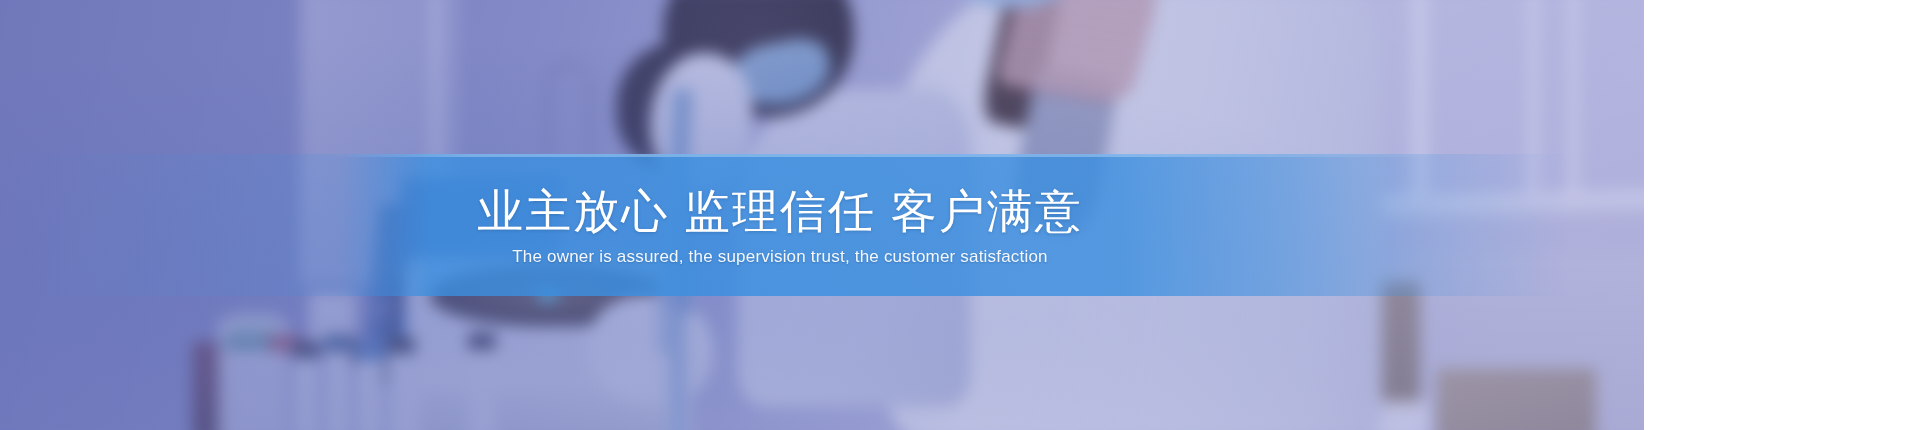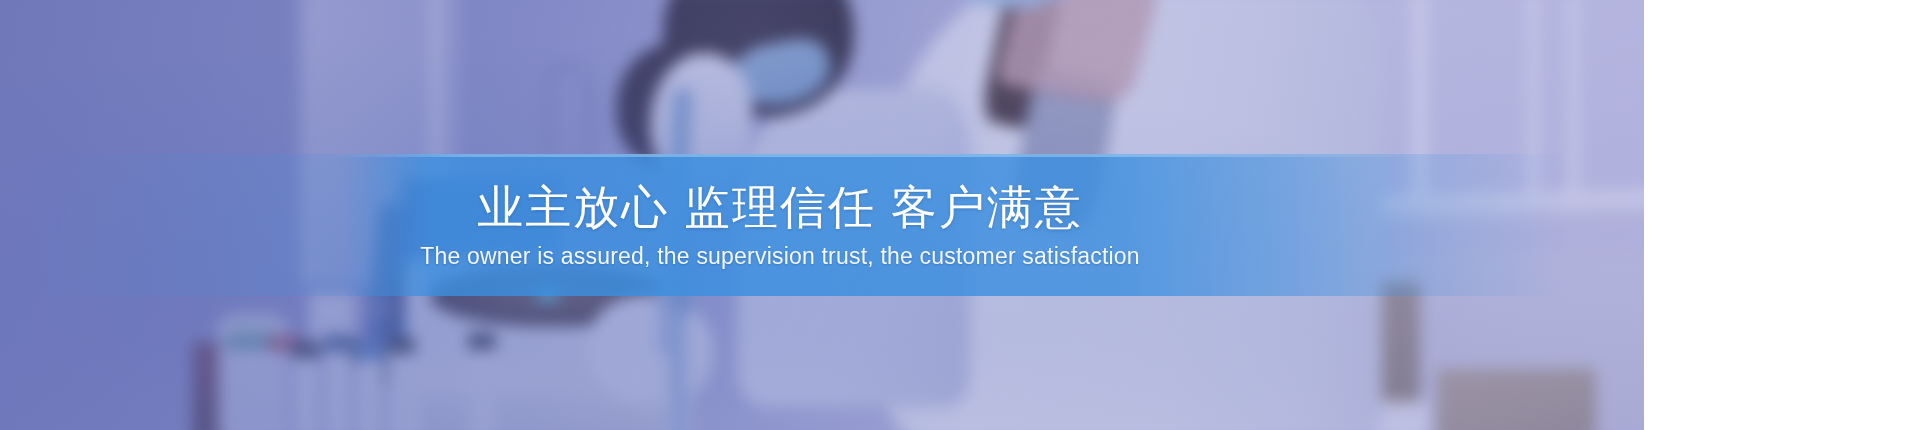--- a/index.html
+++ b/index.html
@@ -312,21 +312,21 @@
     color:#ffffff;
     font-size:46px;
     line-height:1.12;
     letter-spacing:2px;
     font-weight:400;
     white-space:nowrap;
     text-shadow:0 1px 3px rgba(20,60,110,.28);
   }
   .subline{
     color:#f4f8fd;
-    font-size:23px;
+    font-size:17px;
     line-height:1.3;
     letter-spacing:.2px;
     margin-top:9px;
     white-space:nowrap;
     text-shadow:0 1px 2px rgba(20,60,110,.30);
   }
 </style>
 </head>
 <body>
 

